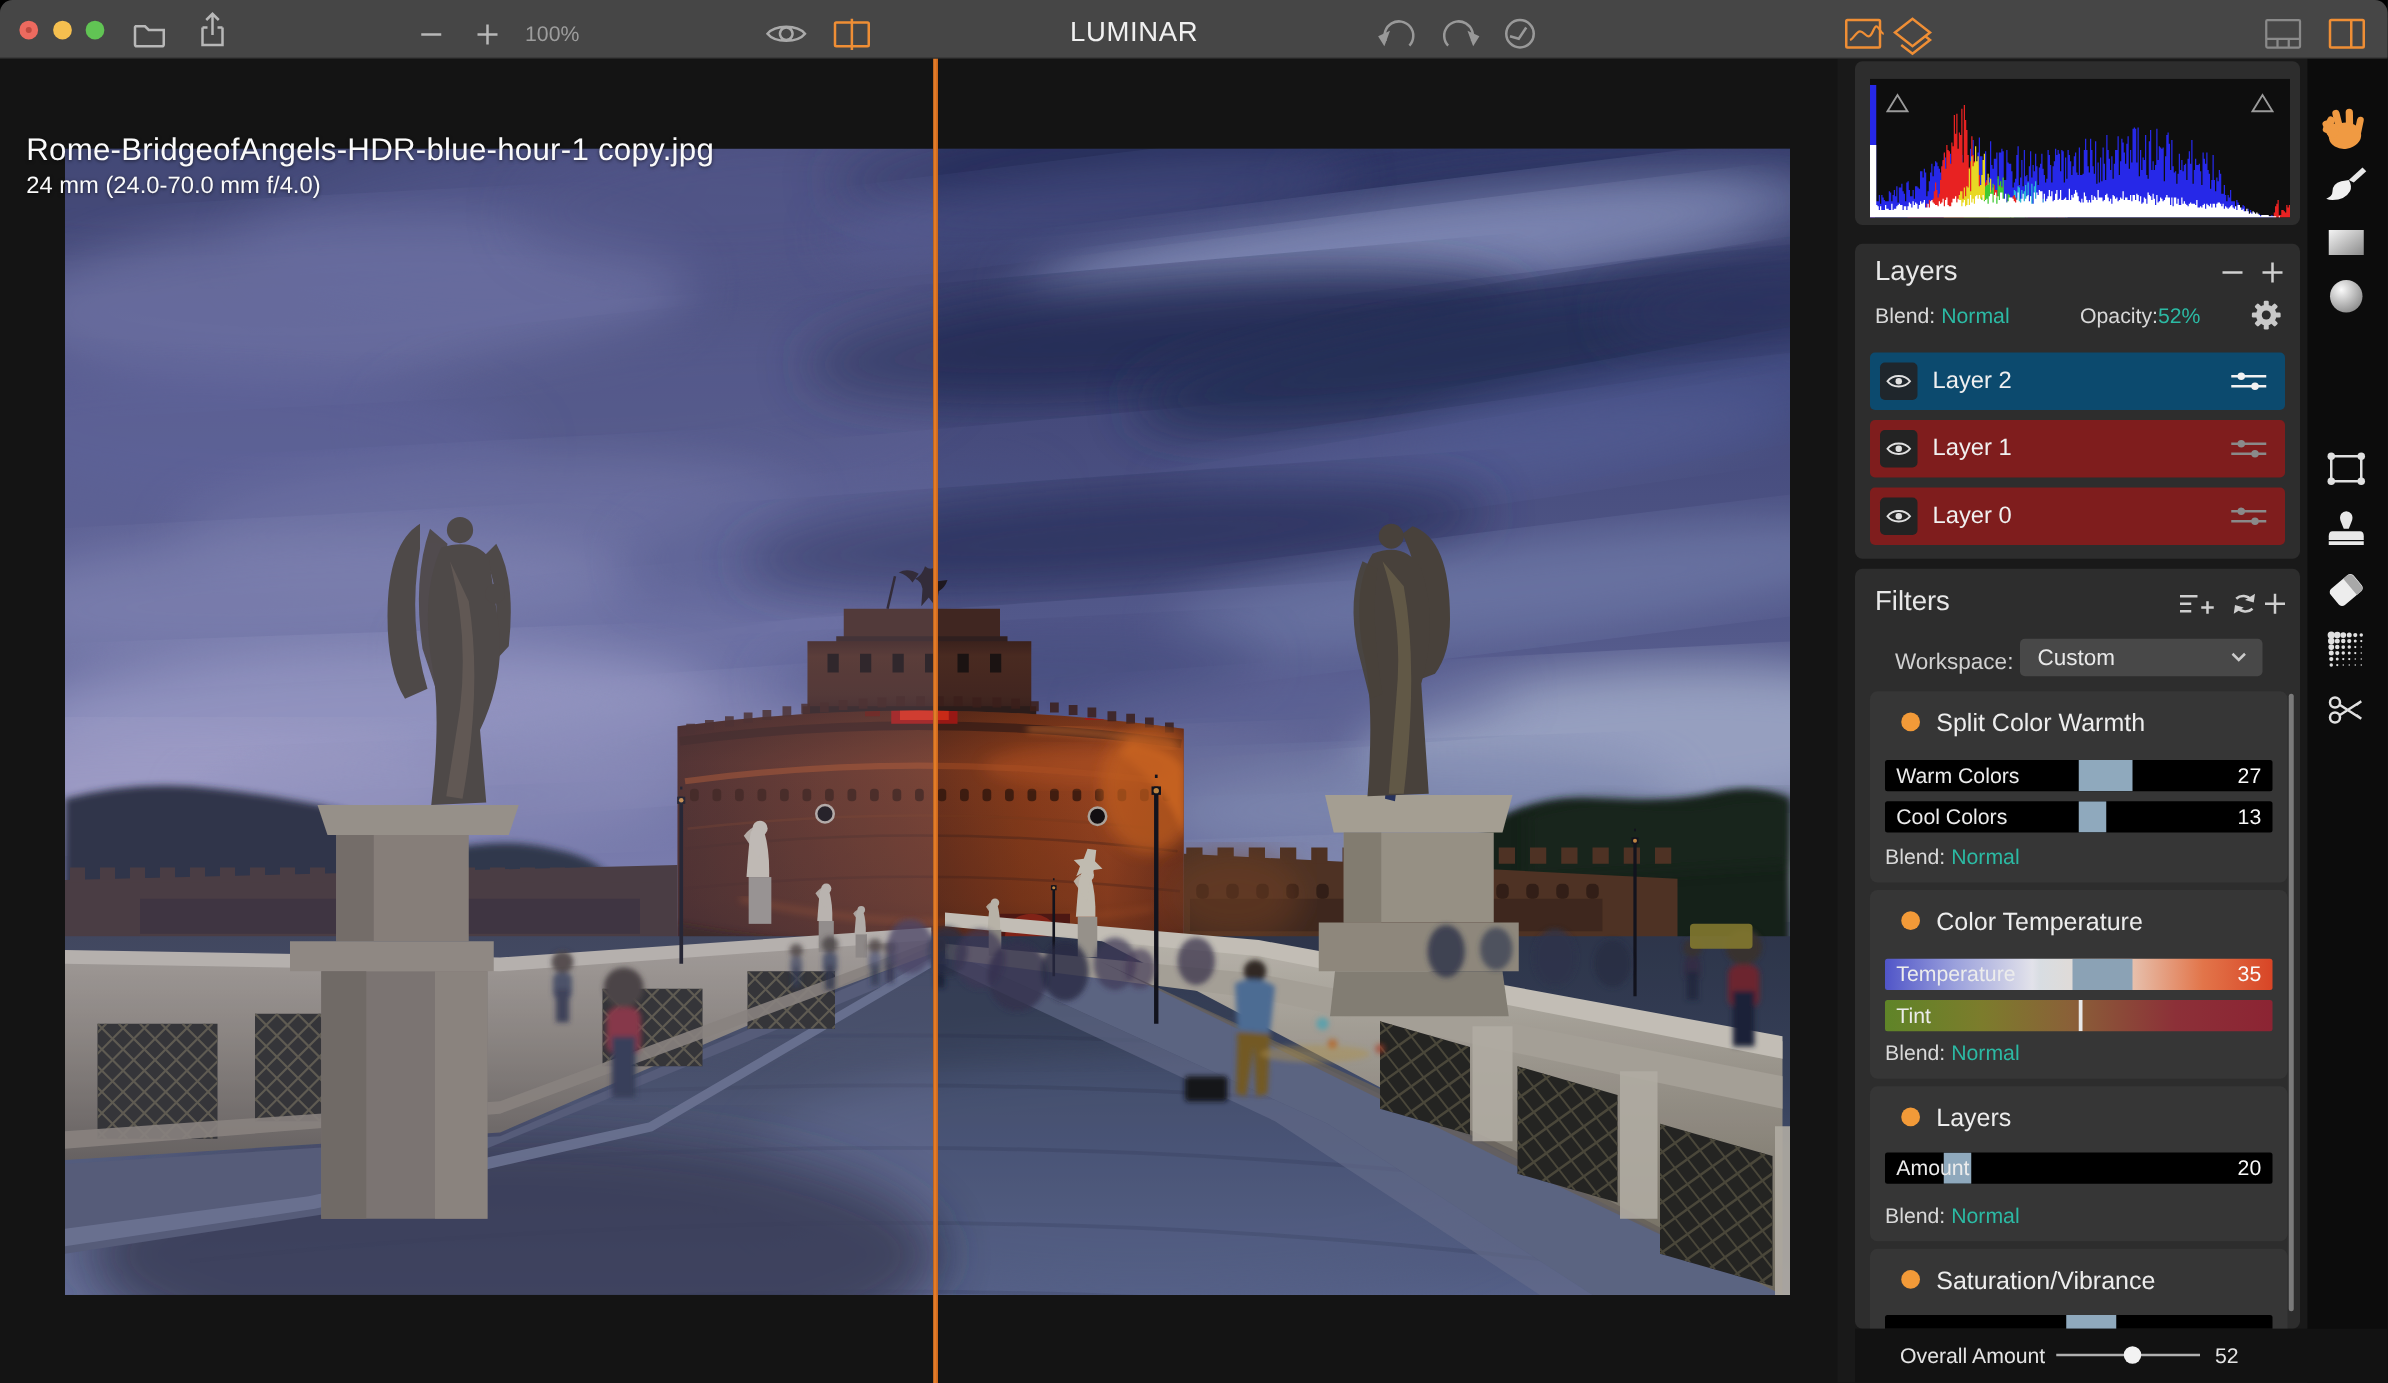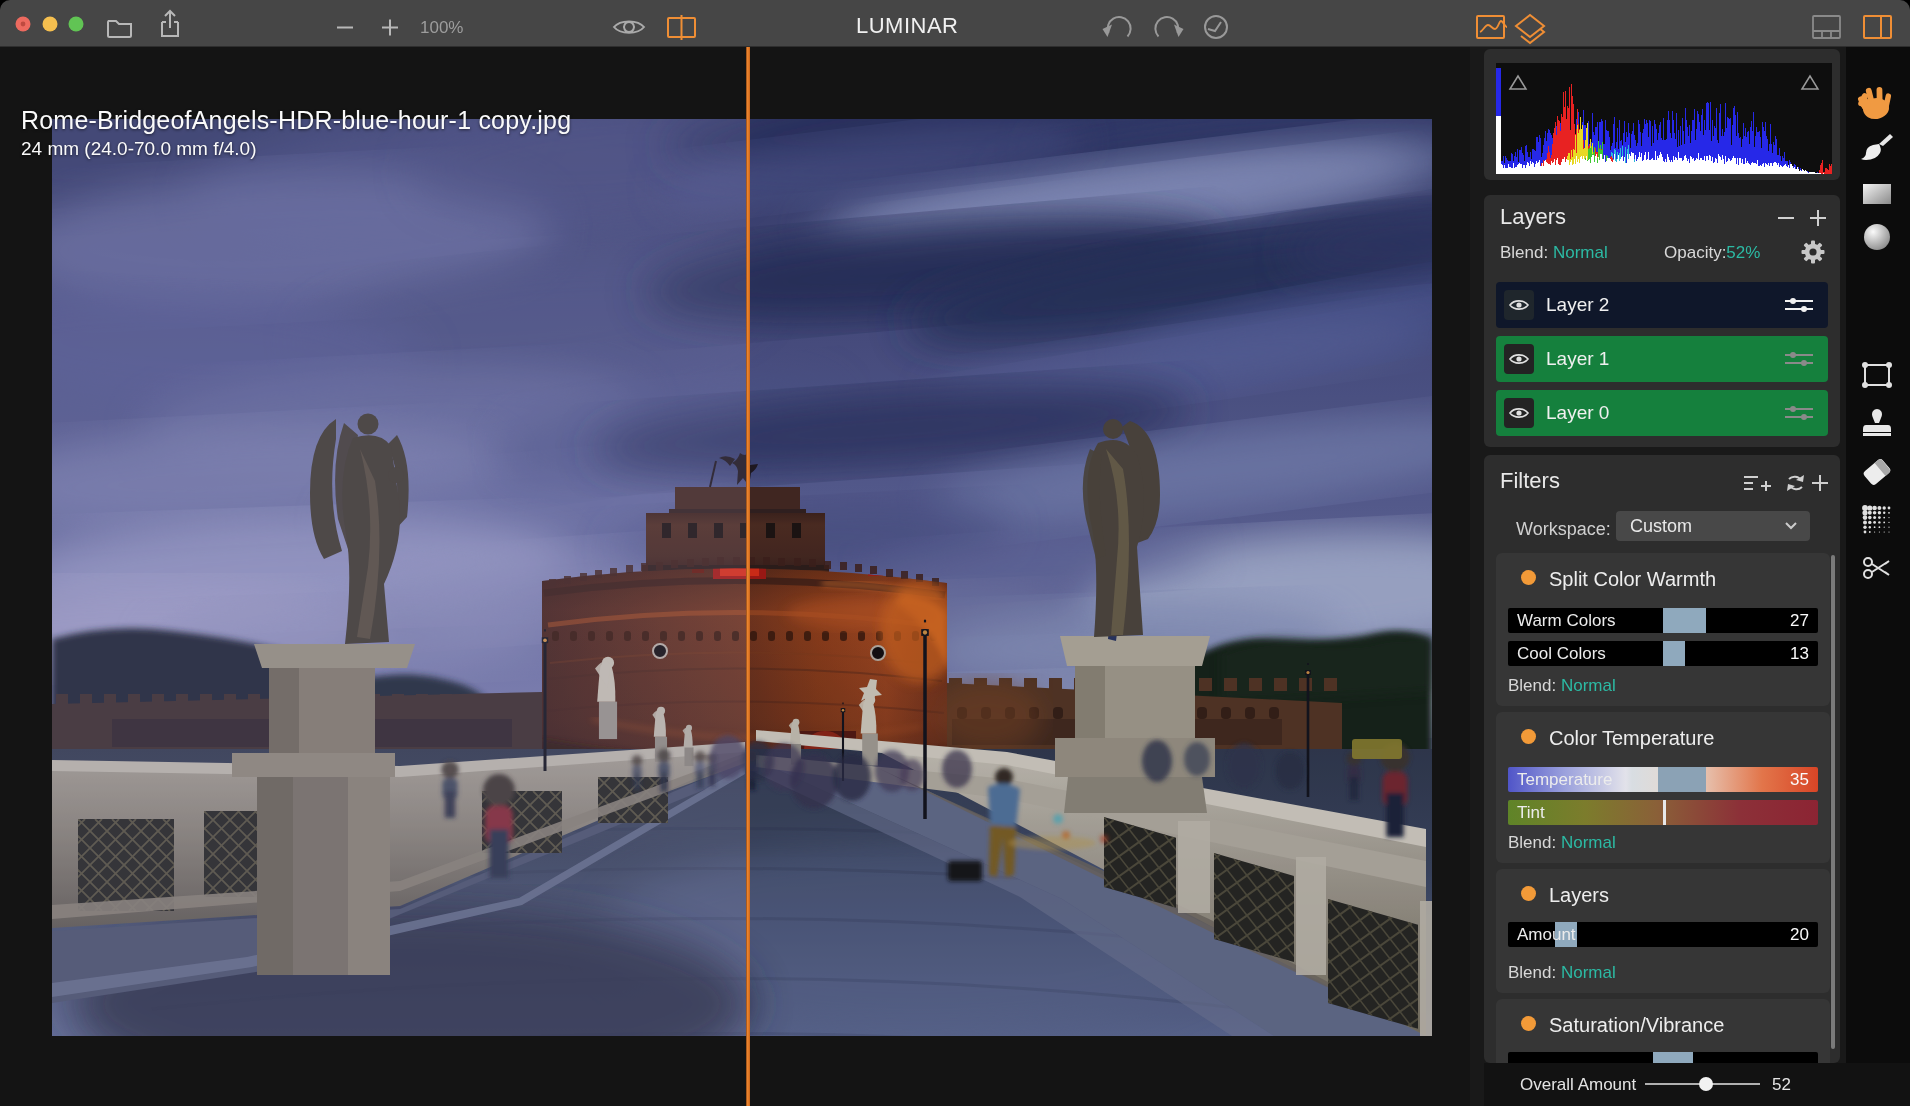--- a/index.html
+++ b/index.html
@@ -12,21 +12,21 @@
 #caption .t1{font-size:25px;letter-spacing:.2px}
 #caption .t2{font-size:19px;margin-top:4px}
 #caption .t3{font-size:19px;margin-top:3px}
 #splitline{position:absolute;left:746px;top:0;width:4px;height:1060px;
 background:linear-gradient(90deg,#8a4514,#f08830 40%,#c96318);}
 #rpanel{position:absolute;left:1470px;top:46px;width:376px;height:1060px;background:#191919;}
 .panel{position:absolute;left:14px;width:356px;background:#2d2d2d;border-radius:6px;}
 #sidebar{position:absolute;left:1846px;top:46px;width:64px;height:1060px;background:#0c0c0c;}
 #bottombar{position:absolute;left:1484px;top:1063px;width:426px;height:43px;background:#121212;z-index:5;text-align:right;}
 .teal{color:#2cbaa4}
-.lrow{position:absolute;left:12px;width:332px;height:46px;background:#15803d;border-radius:4px;}
+.lrow{position:absolute;left:12px;width:332px;height:46px;background:#7f1d1d;border-radius:4px;}
 .eyebox{position:absolute;left:8px;top:8px;width:30px;height:30px;background:#232323;border-radius:4px;}
 .lname{position:absolute;left:50px;top:12px;font-size:19px;color:#f0f0f0;}
 .card{position:absolute;left:12px;width:334px;background:#363636;border-radius:6px;}
 .ftitle{position:absolute;left:53px;font-size:20px;color:#ededed;}
 .fdot{position:absolute;left:25px;width:15px;height:15px;border-radius:50%;background:#f29a38;}
 .slider{position:absolute;left:12px;width:310px;height:25px;background:#000000;border-radius:2px;overflow:hidden;}
 .slabel{position:absolute;left:9px;top:3px;font-size:17px;color:#ececec;}
 .sval{position:absolute;right:9px;top:3px;font-size:17px;color:#fafafa;}
 .shandle{position:absolute;top:0;height:25px;background:#8fa9bd;}
 .blend{position:absolute;left:12px;font-size:17px;color:#d8d8d8;}
@@ -797,21 +797,21 @@
           <rect x="-2" y="-11.5" width="4" height="5" rx="1" transform="rotate(45)"></rect>
           <rect x="-2" y="-11.5" width="4" height="5" rx="1" transform="rotate(90)"></rect>
           <rect x="-2" y="-11.5" width="4" height="5" rx="1" transform="rotate(135)"></rect>
           <rect x="-2" y="-11.5" width="4" height="5" rx="1" transform="rotate(180)"></rect>
           <rect x="-2" y="-11.5" width="4" height="5" rx="1" transform="rotate(225)"></rect>
           <rect x="-2" y="-11.5" width="4" height="5" rx="1" transform="rotate(270)"></rect>
           <rect x="-2" y="-11.5" width="4" height="5" rx="1" transform="rotate(315)"></rect>
         </g>
         <circle r="3.6" fill="#2d2d2d"></circle>
       </svg>
-<div class="lrow" style="top:87px;background:#0f172a">
+<div class="lrow" style="top:87px;background:#0c4a6e">
         <div class="eyebox" style="background:#1f262c">
           <svg class="abs" style="left:4px;top:6px" width="22" height="18" viewBox="0 0 22 18">
 <path d="M2 9c4-5.5 14-5.5 18 0c-4 5.5-14 5.5-18 0z" fill="none" stroke="#e0e0e0" stroke-width="1.6"></path>
 <circle cx="11" cy="9" r="2.6" fill="#e0e0e0"></circle>
           </svg>
         </div>
  <div class="lname">Layer 2</div>
         <svg class="abs" style="left:288px;top:14px" width="30" height="18" viewBox="0 0 30 18">
           <g stroke="#f2f2f2" stroke-width="2" fill="#f2f2f2">
             <line x1="1" y1="5" x2="29" y2="5"></line>

